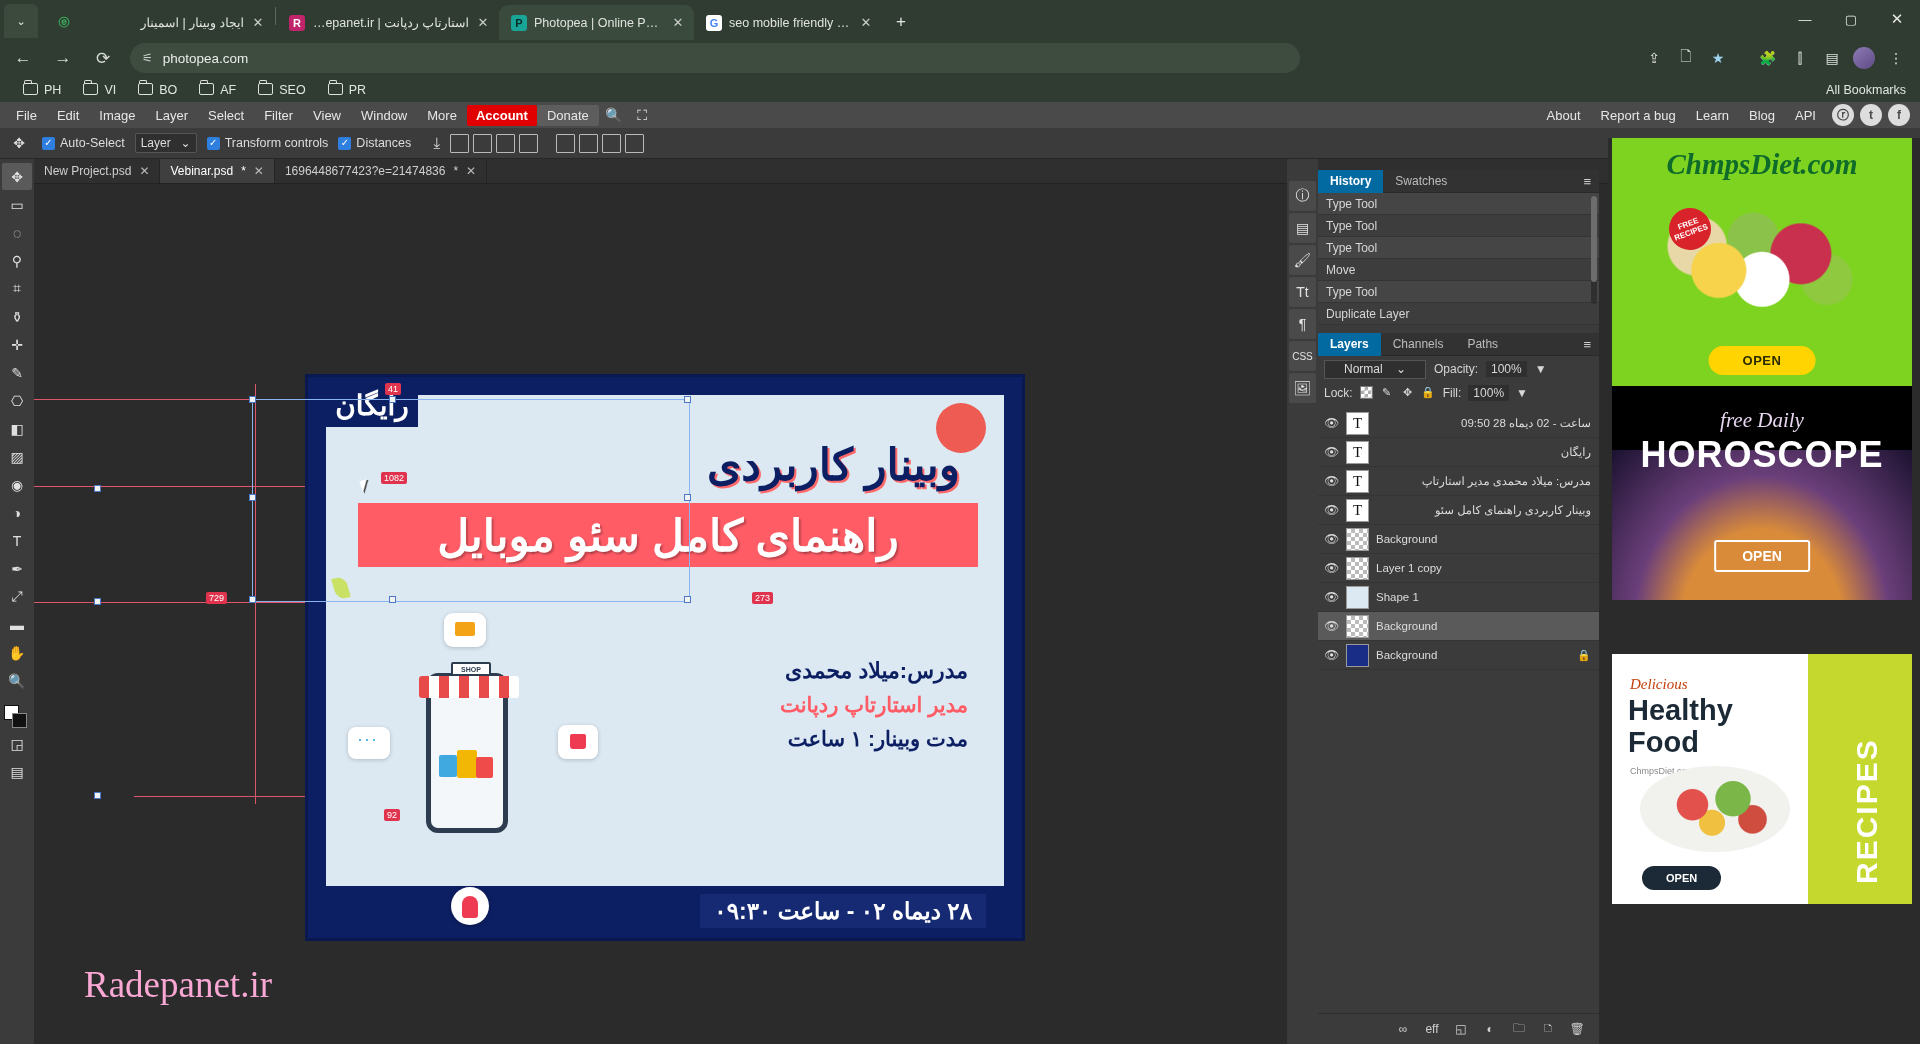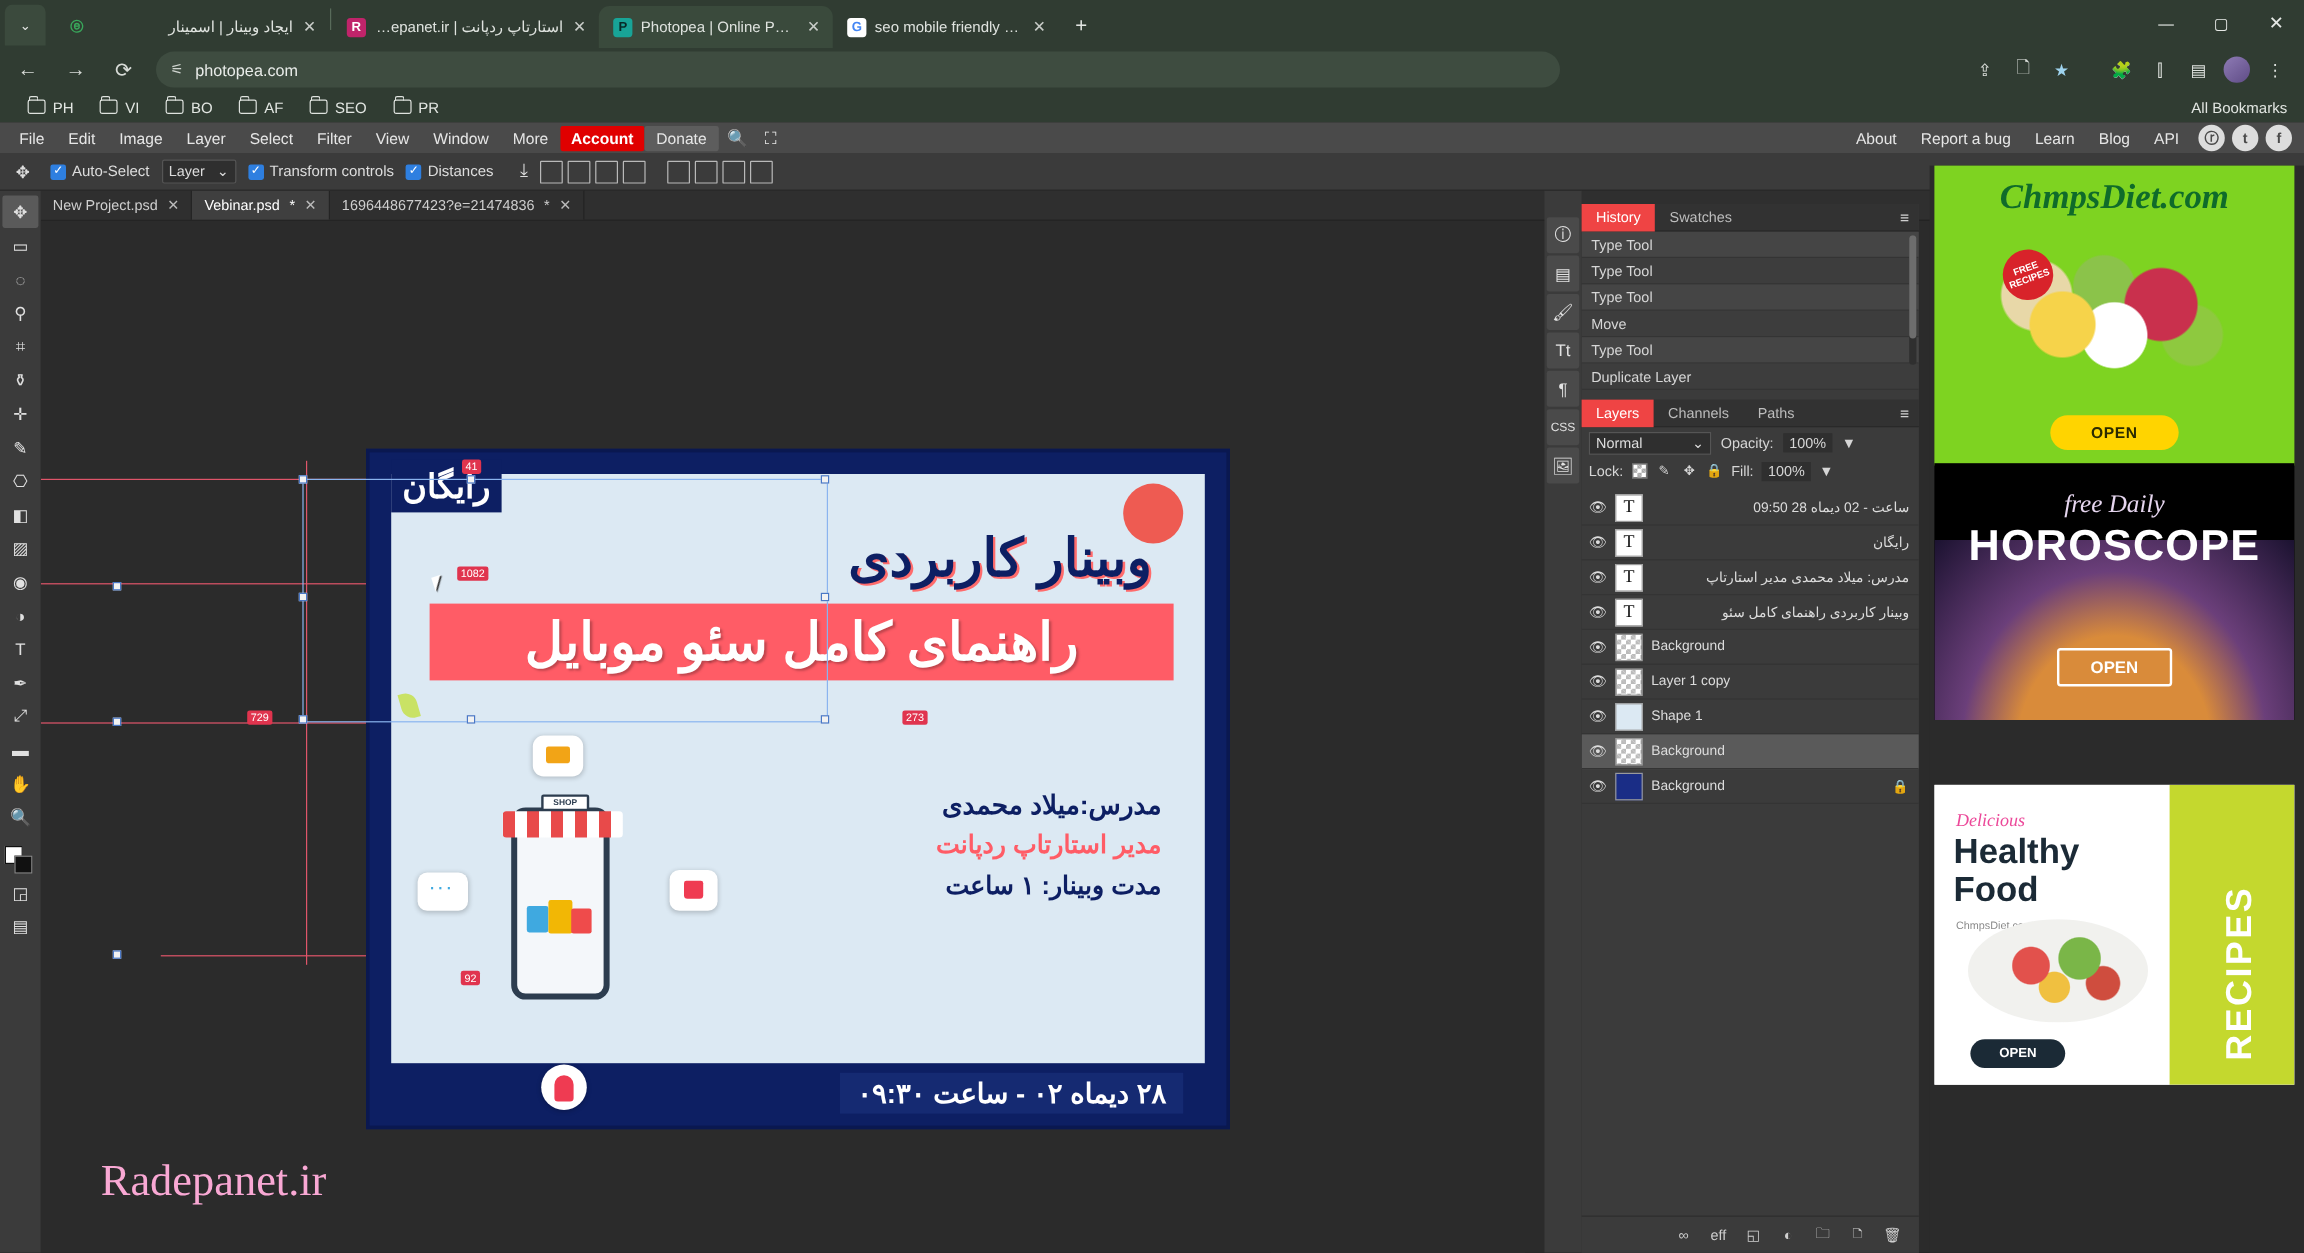--- a/index.html
+++ b/index.html
@@ -332,21 +332,21 @@
 
   .panels {
     position: absolute; top: 68px; left: 1318px; width: 281px; height: 874px;
     background: #3b3b3b;
   }
   .panel-head {
     display: flex; align-items: center; background: #323232; height: 23px;
     font-size: 12px; color: #bdbdbd; border-bottom: 1px solid #292929;
   }
   .panel-head .ptab { padding: 4px 12px; height: 23px; line-height: 15px; }
-  .panel-head .ptab.active { background: #ef4444; color: #fff; }
+  .panel-head .ptab.active { background: #0369a1; color: #fff; font-weight: bold; }
   .panel-head .pmenu { margin-left: auto; padding-right: 8px; font-size: 13px; color: #cfcfcf; }
 
   .history-panel { position: absolute; top: 0; left: 0; width: 281px; height: 163px; background: #3b3b3b; }
   .hist-list { position: absolute; top: 23px; left: 0; width: 281px; height: 140px; overflow: hidden; }
   .hist-item {
     height: 22px; display: flex; align-items: center; padding-left: 8px;
     font-size: 12px; color: #d6d6d6; border-bottom: 1px solid #343434;
     background: #454545;
   }
   .hist-item.alt { background: #3d3d3d; }
@@ -357,21 +357,21 @@
   .hist-scroll i { position: absolute; top: 0; left: 0; width: 6px; height: 86px; background: #6d6d6d; border-radius: 3px; display:block;}
 
   .layers-panel { position: absolute; top: 163px; left: 0; width: 281px; height: 711px; background: #3b3b3b; }
   .blend-row {
     display: flex; align-items: center; gap: 8px; padding: 4px 6px;
     font-size: 12px; color: #d6d6d6; height: 26px;
   }
   .blend-sel {
     background: #2f2f2f; border: 1px solid #555; height: 19px; width: 102px;
     display: flex; align-items: center; justify-content: space-between;
-    padding: 0 5px; font-size: 12px; color: #ddd;
+    padding: 0 19px; font-size: 12px; color: #ddd;
   }
   .op-val { background: #2f2f2f; padding: 1px 5px; font-size: 12px; }
   .lock-row {
     display: flex; align-items: center; gap: 7px; padding: 2px 6px 5px 6px;
     font-size: 12px; color: #d6d6d6; height: 24px;
   }
   .lock-ico { width: 14px; height: 14px; display: flex; align-items: center; justify-content: center; font-size: 11px; color: #d8d8d8; }
   .chkboard {
     width: 13px; height: 13px;
     background-image:
@@ -458,21 +458,21 @@
     background: radial-gradient(ellipse at 50% 115%, #d98b3a 0 38%, #6b3f7a 60%, #1b1230 100%);
   }
   .ad2-open {
     position: absolute; bottom: 28px; left: 50%; transform: translateX(-50%);
     border: 2px solid #fff; color: #fff; font-size: 14px; font-weight: bold;
     padding: 6px 26px; border-radius: 3px;
   }
   .ad3-left { position: absolute; left: 0; top: 0; width: 196px; height: 250px; background: #fff; }
   .ad3-right { position: absolute; right: 0; top: 0; width: 104px; height: 250px; background: #c4d82e; }
   .ad3-deli {
-    position: absolute; left: 18px; top: 22px; color: #ec4899;
+    position: absolute; left: 18px; top: 22px; color: #c2410c;
     font-family: "Liberation Serif", serif; font-style: italic; font-size: 15px;
   }
   .ad3-h1 { position: absolute; left: 16px; top: 40px; font-size: 29px; font-weight: bold; color: #1b2a36; }
   .ad3-h2 { position: absolute; left: 16px; top: 72px; font-size: 29px; font-weight: bold; color: #1b2a36; }
   .ad3-sub { position: absolute; left: 18px; top: 112px; font-size: 9px; color: #8a8a8a; }
   .ad3-recipes {
     position: absolute; right: 28px; top: 18px; color: #fff; font-size: 30px;
     font-weight: bold; letter-spacing: 2px; writing-mode: vertical-rl;
     transform: rotate(180deg); height: 212px;
   }

